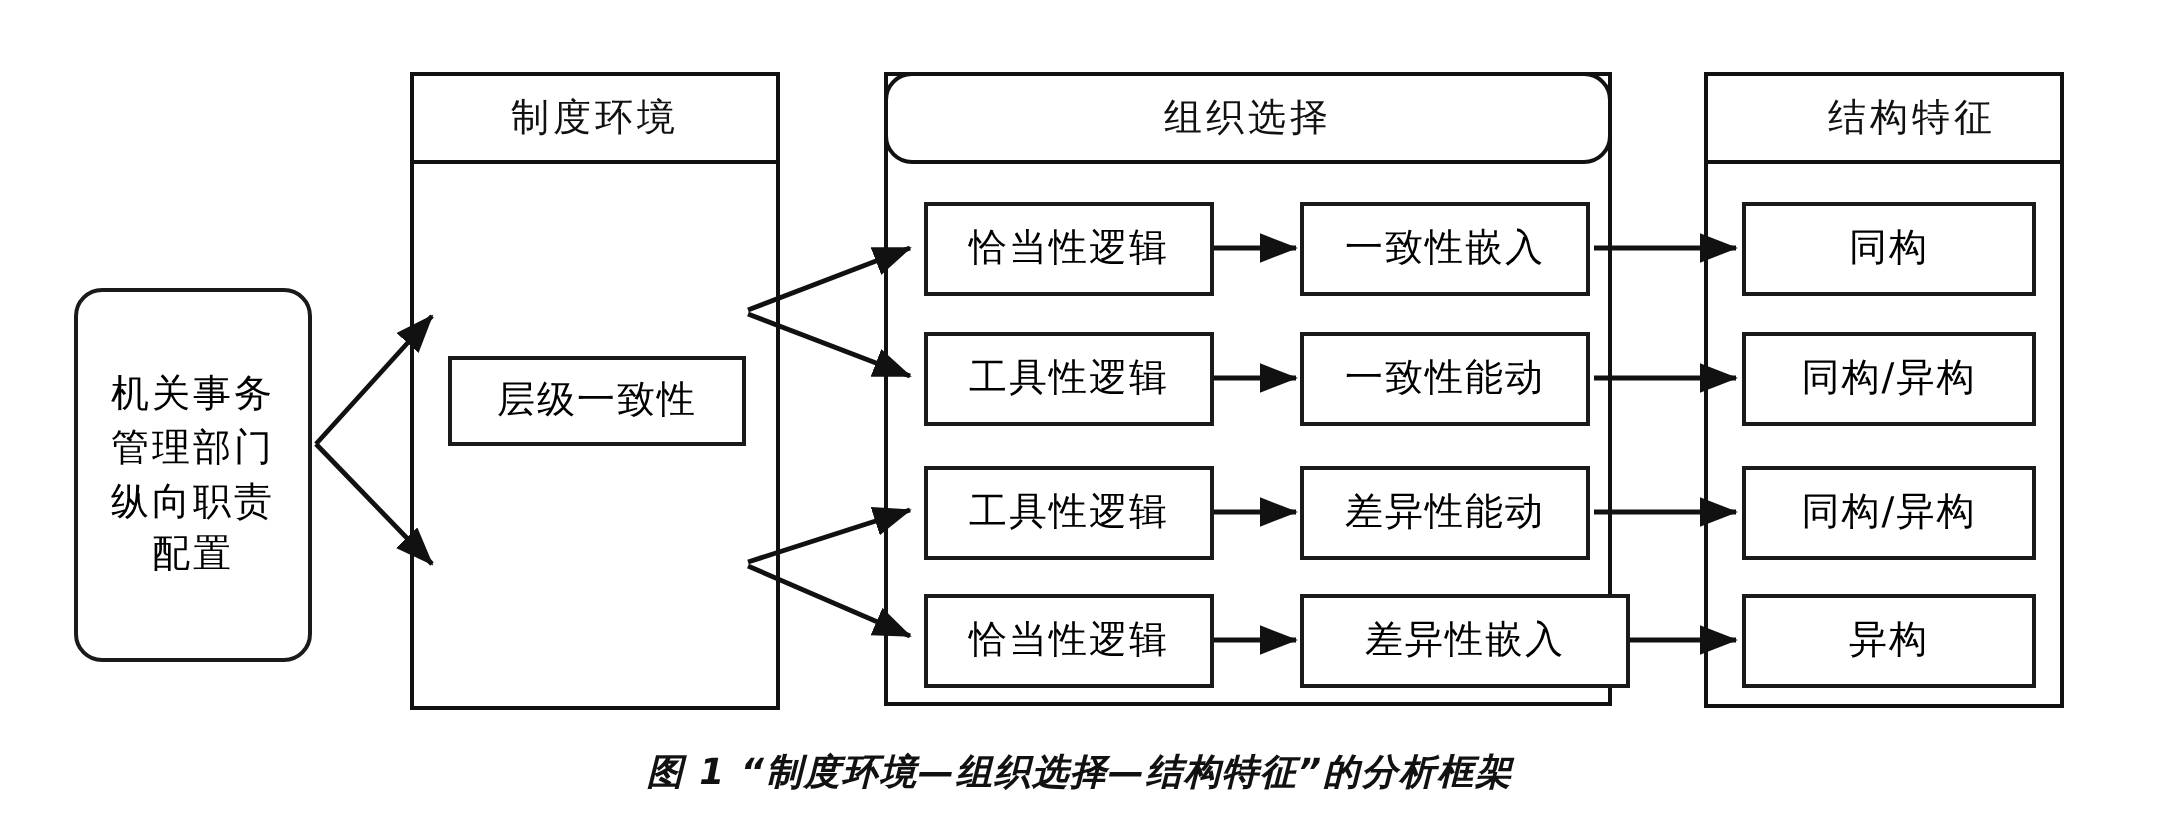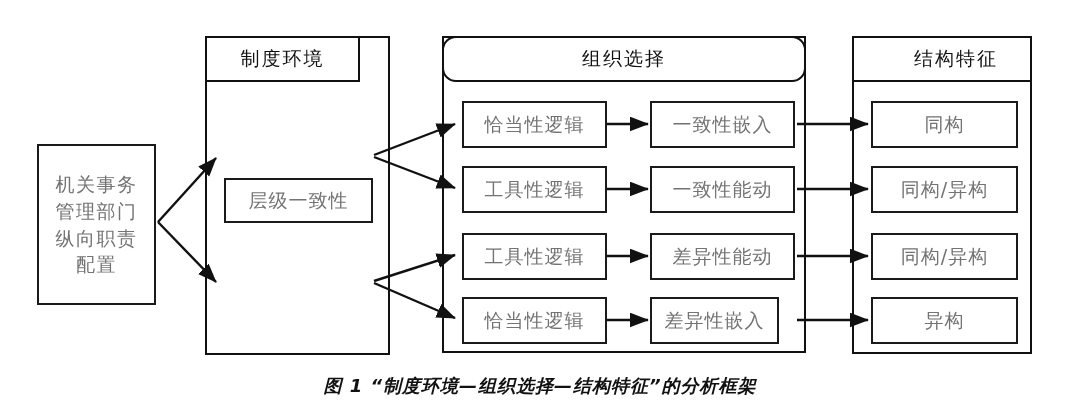--- a/index.html
+++ b/index.html
@@ -7,21 +7,21 @@
     width:1080px;height:415px;background:#ffffff;
     font-family:"DejaVu Sans","Liberation Sans",sans-serif;
     overflow:hidden;position:relative;
   }
   #stage{position:absolute;left:0;top:0;width:1080px;height:415px;}
   svg.layer{position:absolute;left:0;top:0;width:1080px;height:415px;}
   .node{
     position:absolute;box-sizing:border-box;
     background:#ffffff;border:2px solid #1a1a1a;
     display:flex;align-items:center;justify-content:center;
-    text-align:center;color:#737373;
+    text-align:center;color:#000000;
     font-family:"DejaVu Sans","Liberation Sans",sans-serif;
     font-size:19px;line-height:1.34;letter-spacing:1px;
     z-index:3;
   }
   .panel{
     position:absolute;box-sizing:border-box;
     background:transparent;border:2px solid #111111;z-index:1;
   }
   .panel-head{
     position:absolute;box-sizing:border-box;
@@ -67,29 +67,29 @@
       <path d="M607,256 L648,256"></path>
       <path d="M607,320 L648,320"></path>
 
       <path d="M797,124 L868,124"></path>
       <path d="M797,189 L868,189"></path>
       <path d="M797,256 L868,256"></path>
       <path d="M797,320 L868,320"></path>
     </g>
   </svg>
 
-  <div class="node src-node" style="left:37px;top:144px;width:119px;height:161px;">
+  <div class="node src-node" style="left:37px;top:144px;width:119px;height:187px;border-radius:14px;">
     <span>机关事务</span>
     <span>管理部门</span>
     <span>纵向职责</span>
     <span>配置</span>
   </div>
 
   <div class="panel" style="left:205px;top:36px;width:185px;height:319px;"></div>
-  <div class="panel-head" style="left:205px;top:36px;width:155px;height:46px;text-align:right;">制度环境</div>
+  <div class="panel-head" style="left:205px;top:36px;width:185px;height:46px;text-align:right;">制度环境</div>
 
   <div class="node" style="left:224px;top:133px;width:149px;height:45px;margin-top:45px;">
       <span>层级一致性</span>
     </div>
 
 
   <div class="panel" style="left:442px;top:36px;width:364px;height:317px;"></div>
   <div class="panel-head" style="left:442px;top:36px;width:364px;height:46px;border-radius:14px;">组织选择</div>
 
   <div class="node" style="left:462px;top:101px;width:145px;height:47px;">
@@ -107,21 +107,21 @@
 
   <div class="node" style="left:650px;top:101px;width:145px;height:47px;">
       <span>一致性嵌入</span>
     </div>
   <div class="node" style="left:650px;top:166px;width:145px;height:47px;">
       <span>一致性能动</span>
     </div>
   <div class="node" style="left:650px;top:233px;width:145px;height:47px;">
       <span>差异性能动</span>
     </div>
-  <div class="node" style="left:650px;top:297px;width:129px;height:47px;justify-content:center;">
+  <div class="node" style="left:650px;top:297px;width:165px;height:47px;justify-content:center;">
       <span>差异性嵌入</span>
     </div>
 
   <div class="panel" style="left:852px;top:36px;width:180px;height:318px;"></div>
   <div class="panel-head" style="left:852px;top:36px;width:180px;height:46px;padding-left:28px;">结构特征</div>
 
   <div class="node" style="left:871px;top:101px;width:147px;height:47px;">
       <span>同构</span>
     </div>
   <div class="node" style="left:871px;top:166px;width:147px;height:47px;">

